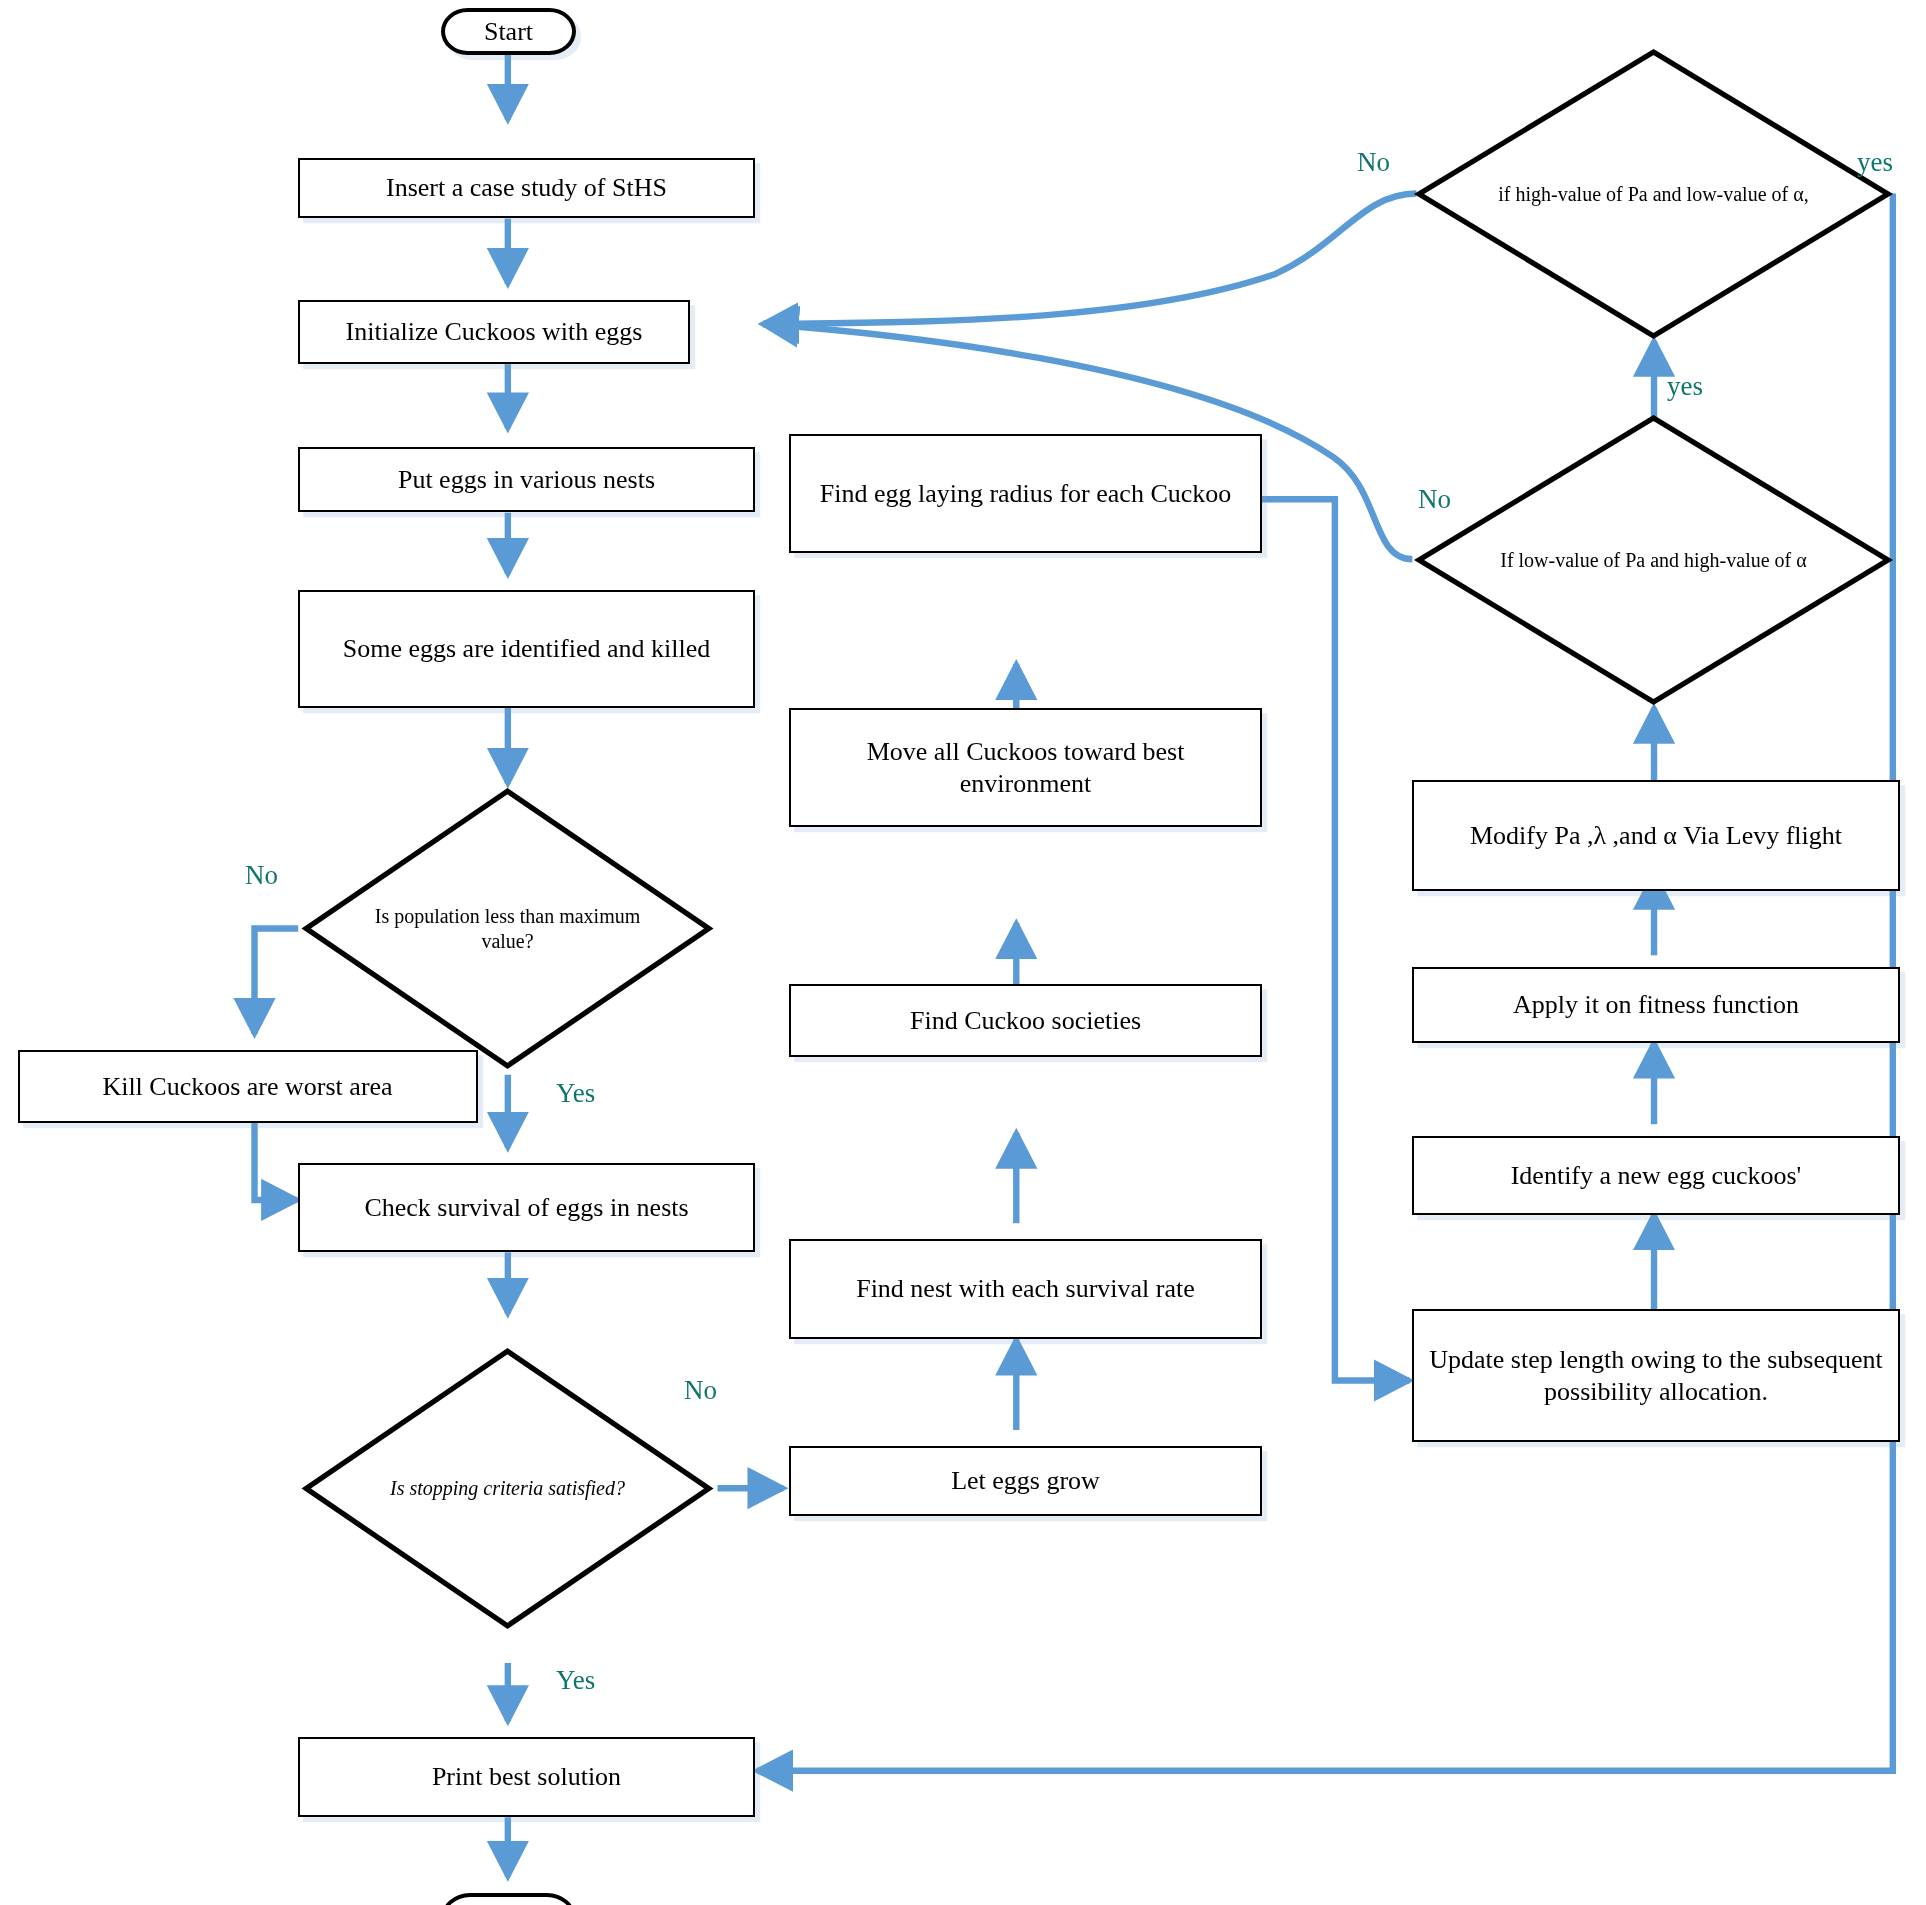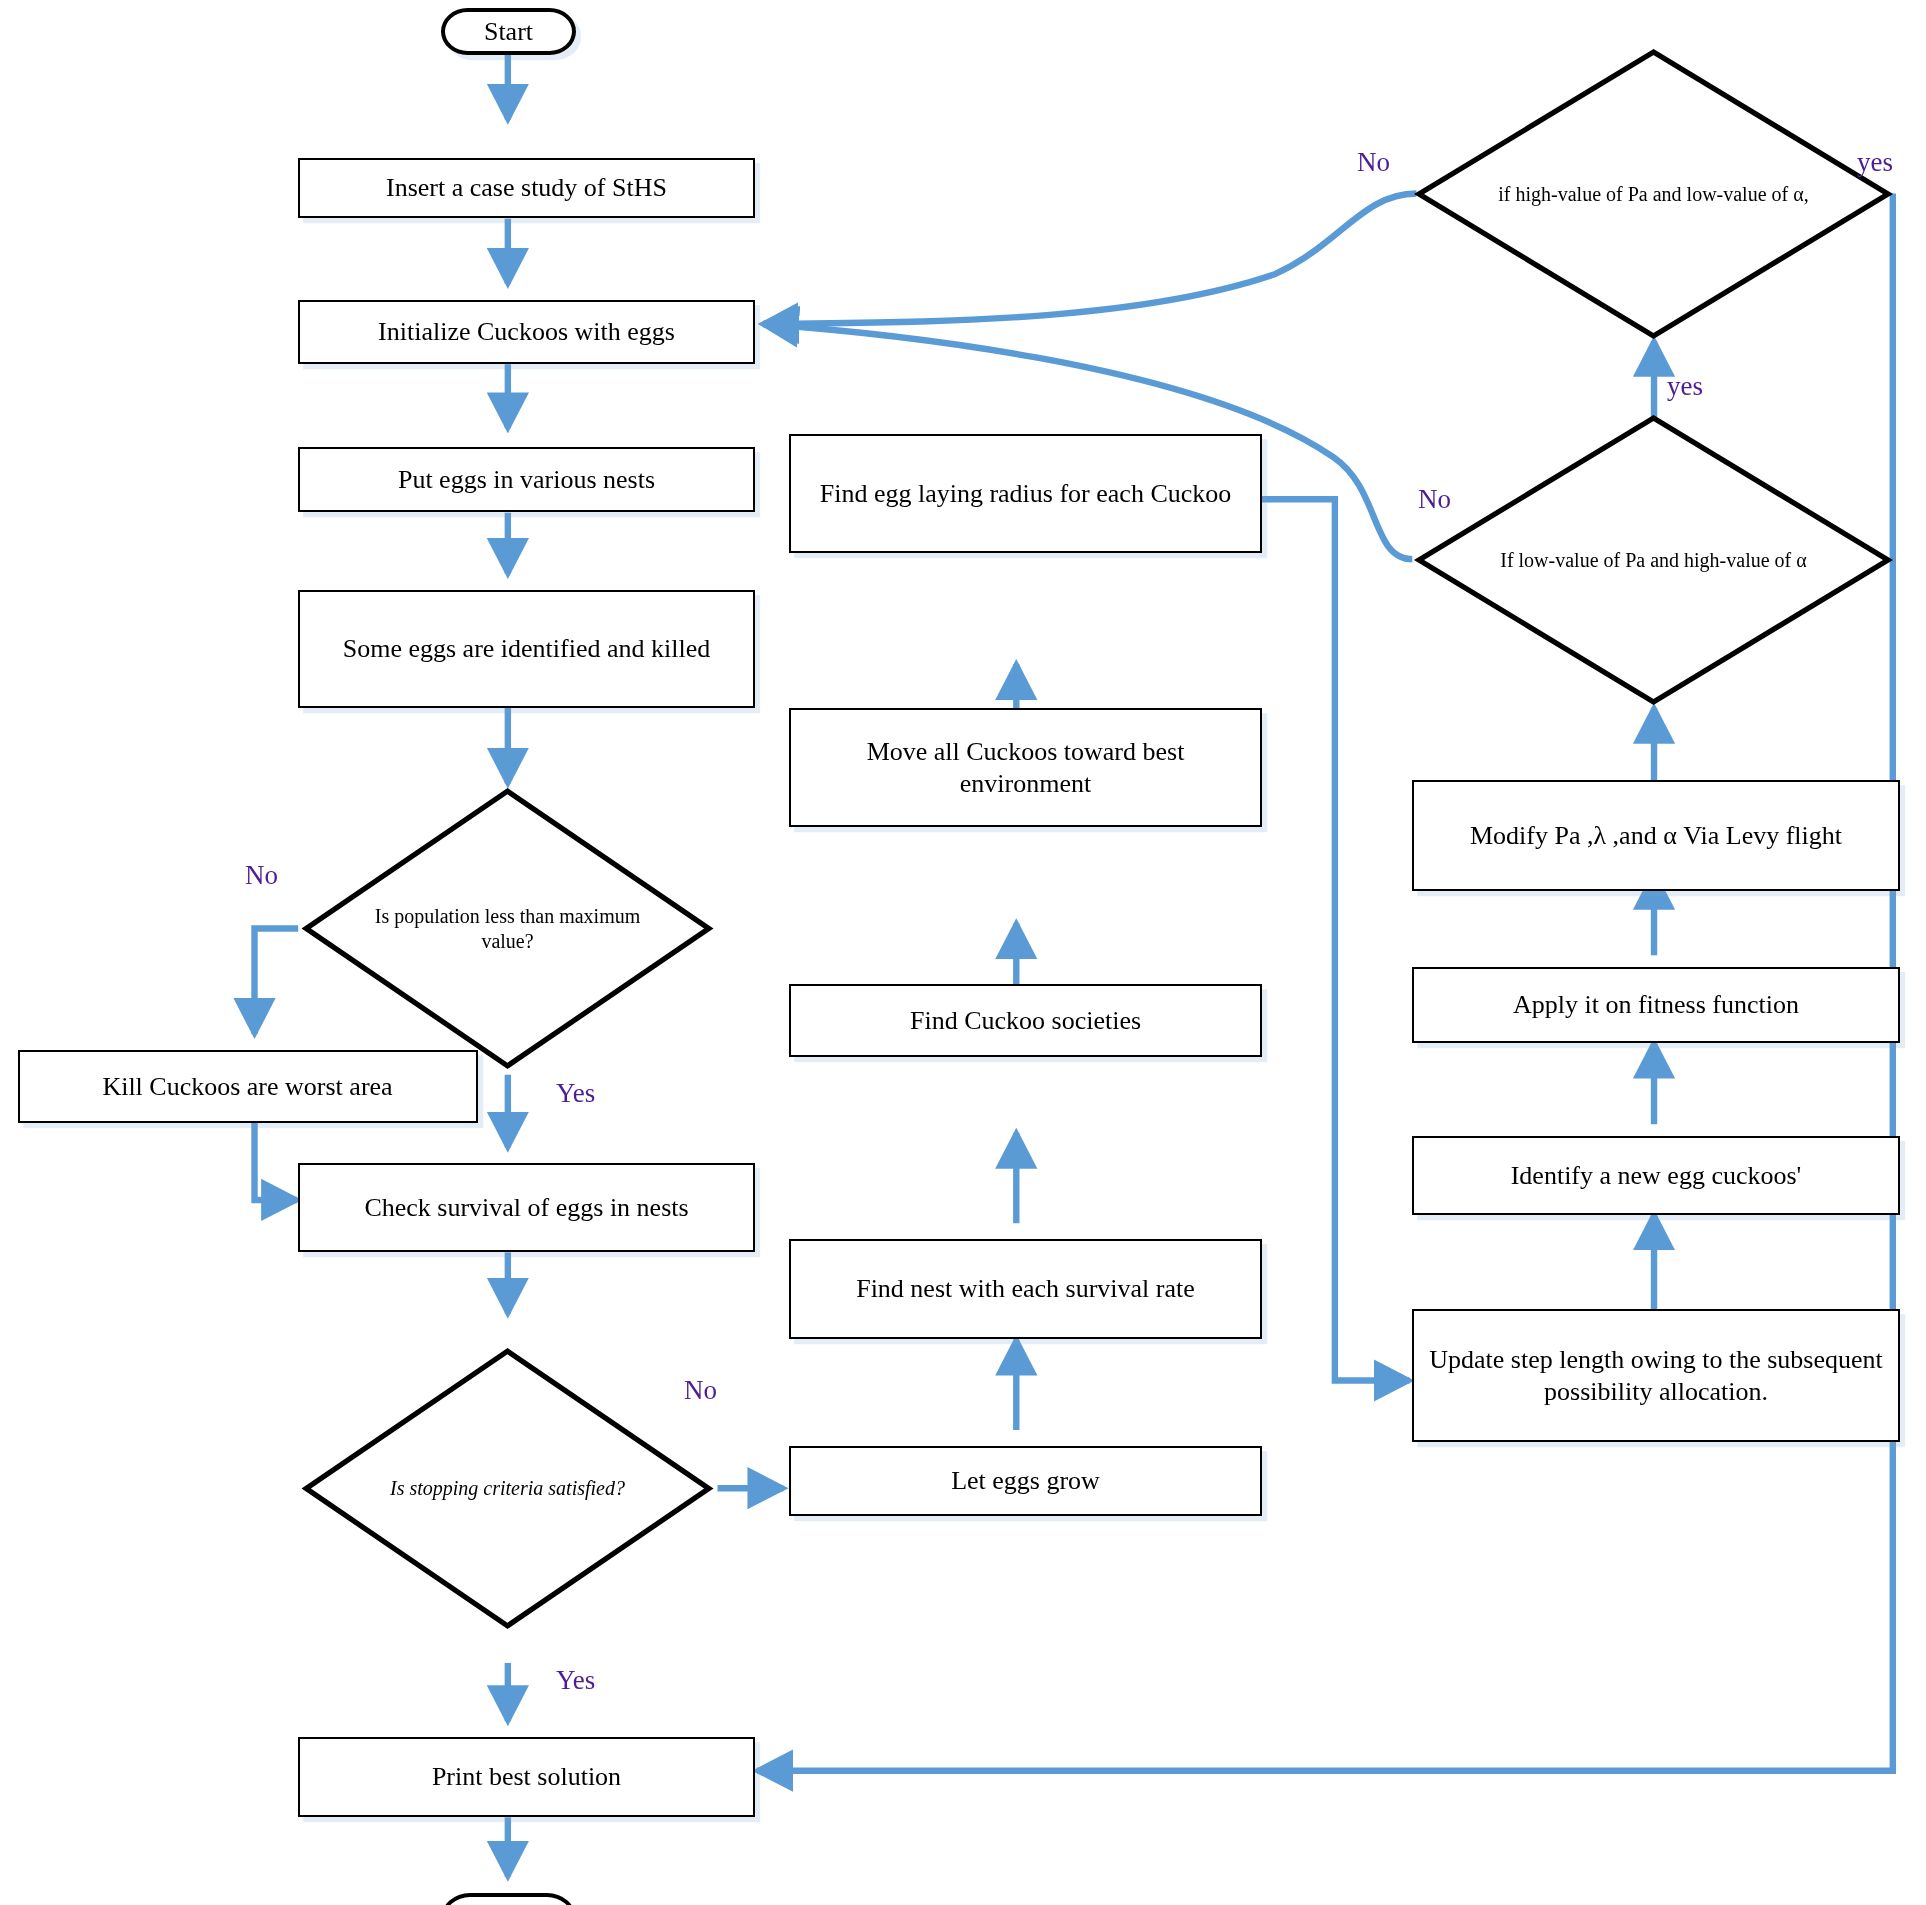--- a/index.html
+++ b/index.html
@@ -40,21 +40,21 @@
     position:absolute;left:0;top:0;width:100%;height:100%;
     z-index:1;
   }
   .dec .dtext{
     position:relative;z-index:2;
     width:66%;
     font-size:20px;line-height:1.22;
   }
   .edgelabel{
     position:absolute;
-    color:#4c1d95;
+    color:#0f766e;
     font-size:27px;
     line-height:1;
     z-index:4;
     white-space:nowrap;
   }
 </style>
 </head>
 <body>
 
 <div id="stage">
@@ -120,21 +120,21 @@
   </svg>
 
   <div class="node term" style="left:441px;top:8.2px;width:135px;height:47px;">
     <span>Start</span>
   </div>
 
   <div class="node proc" style="left:298px;top:158px;width:457px;height:60px;">
     <span>Insert a case study of StHS</span>
   </div>
 
-  <div class="node proc" style="left:298px;top:300px;width:457px;height:64px;">
+  <div class="node proc" style="left:298px;top:300px;width:392px;height:64px;">
     <span>Initialize Cuckoos with eggs</span>
   </div>
 
   <div class="node proc" style="left:298px;top:447px;width:457px;height:65px;">
     <span>Put eggs in various nests</span>
   </div>
 
   <div class="node proc" style="left:298px;top:590px;width:457px;height:118px;">
     <span>Some eggs are identified and killed</span>
   </div>

